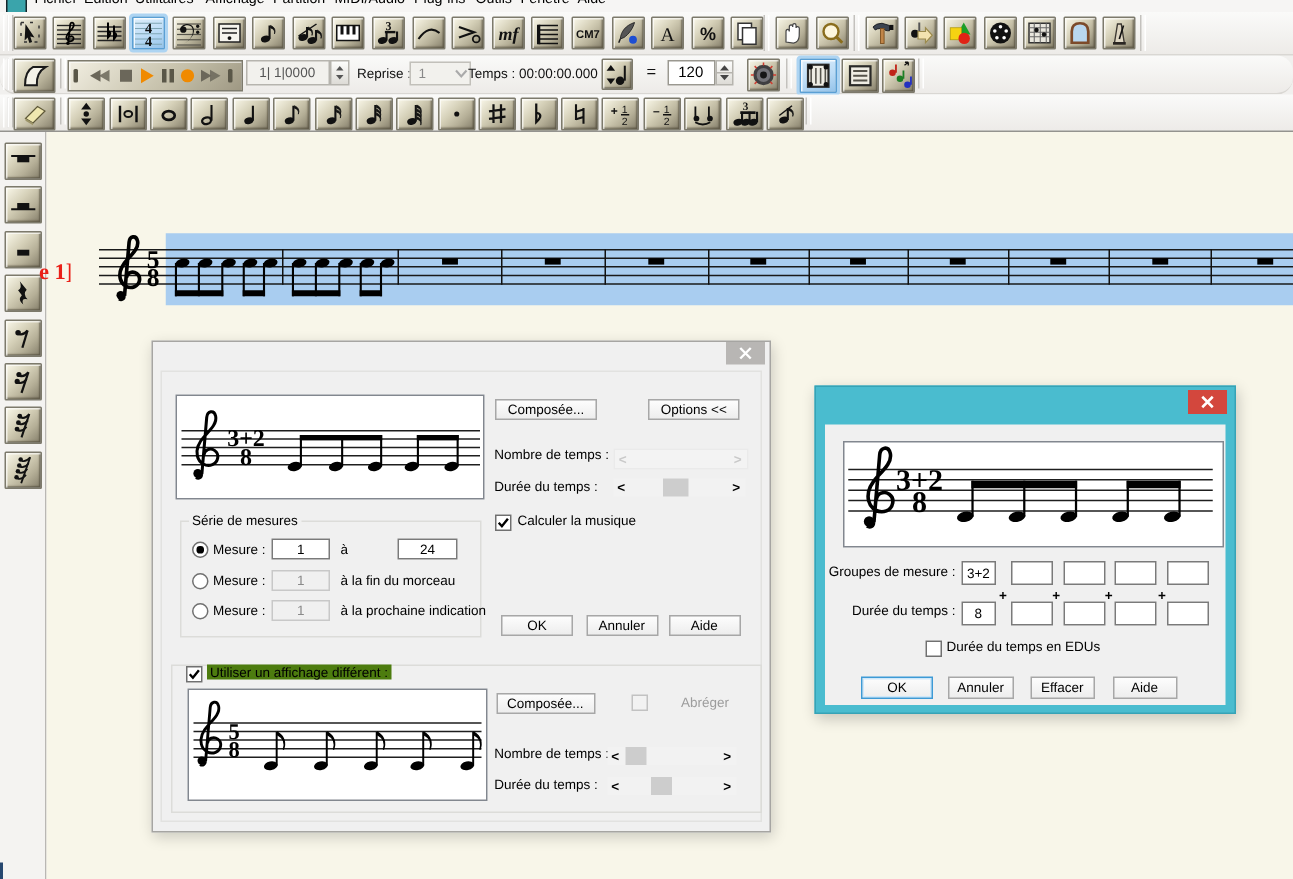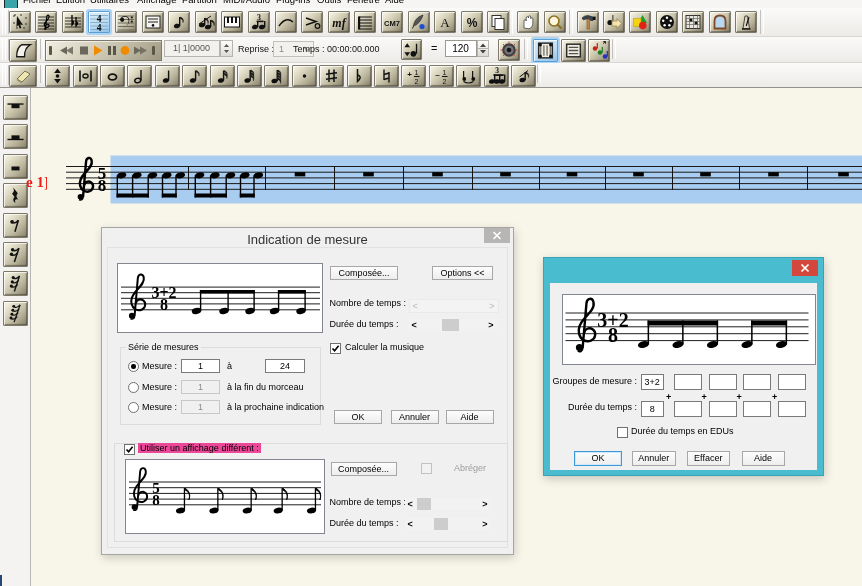--- a/index.html
+++ b/index.html
@@ -1,21 +1,21 @@
 <!DOCTYPE html>
 <html><head><meta charset="utf-8">
 <style>
 html,body{margin:0;padding:0;}
 body{width:862px;height:586px;overflow:hidden;font-family:"Liberation Sans",sans-serif;background:#f8f6e9;}
 .abs{position:absolute;}
 #root{position:relative;width:862px;height:586px;overflow:hidden;background:#f1f0ee;transform:translateZ(0);}
 #menubar{left:0;top:0;width:862px;height:8px;background:#f6f5f4;overflow:hidden;}
 #menubar span{position:absolute;top:-6px;font-size:9.5px;color:#000;}
 #row1{left:0;top:8px;width:862px;height:28px;background:linear-gradient(#fafaf9,#edebe8);border-bottom:1px solid #d9d7d3;}
-#row2{left:0;top:37px;width:862px;height:25px;background:linear-gradient(#fafaf9,#edebe8);border-bottom:1px solid #d9d7d3;}
+#row2{left:0;top:37px;width:862px;height:25px;background:linear-gradient(#fafaf9,#edebe8);border-bottom:1px solid #d9d7d3;border-radius:11px;}
 #row3{left:0;top:63px;width:862px;height:24px;background:linear-gradient(#fafaf9,#edebe8);border-bottom:1px solid #94938f;}
 #lbar{left:0;top:88px;width:30px;height:498px;background:#f4f3f1;border-right:1px solid #b9b7b3;}
 .grip{position:absolute;width:2px;border-left:1px solid #fff;border-right:1px solid #c3c1bd;}
 .vsep{position:absolute;width:2px;border-left:1px solid #c3c1bd;border-right:1px solid #fff;}
 .kb{position:absolute;border:1px solid #7d7a6c;background:linear-gradient(135deg,#faf8ea 0%,#d5d0b8 40%,#b5af97 68%,#847e6a 100%);box-shadow:inset 1px 1px 0 rgba(255,255,255,.65), inset -1px -1px 1px rgba(55,50,35,.5);border-radius:1px;}
 .kb svg{position:absolute;left:0;top:0;}
 .kb.sel{border:1px solid #5a9fd4;background:linear-gradient(160deg,#ddeefb 0%,#bcdcf6 55%,#94c3ea 100%);box-shadow:0 0 0 2px #add4f2,inset 1px 1px 0 rgba(255,255,255,.8);}
 .win8btn{position:absolute;background:linear-gradient(#fdfdfd,#ededed);border:1px solid #a7a7a7;font-size:9px;color:#000;text-align:center;}
 .tbox{position:absolute;background:#fff;border:1px solid #7a7a7a;font-size:9px;color:#000;text-align:center;}
 .tbox.dis{background:#f0f0f0;border:1px solid #c8c8c8;color:#8a8a8a;}
@@ -303,21 +303,21 @@
         </svg></div>
       <div class="abs" style="left:163.5px;top:3px;width:54px;height:15px;background:#f2f1ed;border:1px solid #b6b4ae;font-size:9px;color:#555;text-align:center;line-height:15px;">1| 1|0000</div>
       <div class="abs" style="left:220px;top:3px;width:11px;height:15px;background:linear-gradient(#fdfdfc,#dddbd6);border:1px solid #b6b4ae;"><svg width="11" height="15">
           <path d="M5.5 3 L8 6 L3 6 Z" fill="#555"></path>
           <path d="M5.5 12 L8 9 L3 9 Z" fill="#555"></path>
         </svg></div>
       <div class="abs" style="left:238px;top:7px;font-size:9px;color:#111;">Reprise :</div>
       <div class="abs" style="left:273px;top:4px;width:34px;height:14px;background:#f2f1ed;border:1px solid #c2c0ba;font-size:9px;color:#888;padding-left:5px;line-height:14px;">1<svg width="9" height="9" style="position:absolute;right:1px;top:3px;">
           <path d="M1 2 L4.5 6 L8 2" stroke="#aaa" stroke-width="1.4" fill="none"></path>
         </svg></div>
-      <div class="abs" style="left:293px;top:7px;font-size:9px;color:#111;">Temps : 00:00:00.000</div>
+      <div class="abs" style="left:312px;top:7px;font-size:9px;color:#111;">Temps : 00:00:00.000</div>
       <div class="kb" style="left:400.5px;top:2px;width:19px;height:19px;">
         <svg width="19" height="19" viewBox="0 0 20 20">
           <circle cx="12" cy="14.5" r="3" fill="#111"></circle>
           <rect x="14.6" y="4" width="1.4" height="10.5" fill="#111"></rect>
           <path d="M5.5 3.5 L8.5 7.5 L2.5 7.5 Z" fill="#111"></path>
           <path d="M5.5 17 L8.5 13 L2.5 13 Z" fill="#111"></path>
         </svg>
       </div>
       <div class="abs" style="left:431px;top:5px;font-size:11px;color:#111;">=</div>
       <div class="abs" style="left:444.5px;top:3px;width:30px;height:15px;background:#fff;border:1px solid #9a9890;font-size:10px;color:#000;text-align:center;line-height:15px;">120</div>
@@ -655,21 +655,20 @@
       <rect x="700.2" y="32.2" width="10.6" height="4.2"></rect>
       <rect x="768.2" y="32.2" width="10.6" height="4.2"></rect>
       <rect x="838.2" y="32.2" width="10.6" height="4.2"></rect>
     </g>
   </g>
 </svg>
 </div>
 <div class="abs" style="left:26px;top:174px;width:21px;height:16px;overflow:hidden;white-space:nowrap;font-family:'Liberation Serif',serif;font-weight:bold;font-size:15px;color:#ea2018;">e 1]</div>
 
 <div class="abs" id="dlg1" style="left:101px;top:227px;width:411px;height:326px;background:#f0f0f0;border:1px solid #a6a5a2;box-shadow:1px 3px 9px rgba(0,0,0,.18);">
-  <div class="abs" style="left:0;top:4px;width:100%;text-align:center;font-size:13px;color:#333;">Indication de mesure</div>
   <div class="abs" style="left:382px;top:0px;width:26px;height:15px;background:#b8b6b4;">
     <svg width="26" height="15">
           <path d="M9.5 4 L16.5 11 M16.5 4 L9.5 11" stroke="#fff" stroke-width="1.6"></path>
         </svg>
   </div>
   <div class="abs" style="left:5px;top:19px;width:399px;height:299px;border:1px solid #e2e2e0;"></div>
 
   <div class="pvbox" style="left:14.5px;top:34.5px;width:204px;height:68px;">
     <svg width="204" height="68" viewBox="0 0 204 68">
       <g stroke="#1e1e1e" stroke-width="1">
@@ -749,21 +748,21 @@
   <div class="win8btn" style="left:232px;top:181.5px;width:46px;height:12.5px;line-height:12px;">OK</div>
   <div class="win8btn" style="left:288.5px;top:181.5px;width:46px;height:12.5px;line-height:12px;">Annuler</div>
   <div class="win8btn" style="left:343.5px;top:181.5px;width:46px;height:12.5px;line-height:12px;">Aide</div>
 
   <div class="gbox" style="left:11.5px;top:214.5px;width:392px;height:97px;"></div>
   <div class="cb" style="left:21.5px;top:215.5px;background:#fff;">
         <svg width="9" height="9">
           <path d="M1.5 4.5 L3.6 6.8 L7.6 1.8" stroke="#000" stroke-width="1.6" fill="none"></path>
         </svg>
       </div>
-  <div class="lbl" style="left:36px;top:215px;background:#ec4899;padding:0 2px;">Utiliser un affichage différent :</div>
+  <div class="lbl" style="left:36px;top:215px;background:#4d7c0f;padding:0 2px;">Utiliser un affichage différent :</div>
 
   <div class="pvbox" style="left:22.5px;top:230.5px;width:198px;height:73px;">
     <svg width="198" height="73" viewBox="0 0 198 73">
       <g stroke="#1e1e1e" stroke-width="1">
         <line x1="3" y1="22" x2="195" y2="22"></line>
             <line x1="3" y1="27.7" x2="195" y2="27.7"></line>
         <line x1="3" y1="33.4" x2="195" y2="33.4"></line>
             <line x1="3" y1="39.1" x2="195" y2="39.1"></line>
         <line x1="3" y1="44.8" x2="195" y2="44.8"></line>
       </g>

